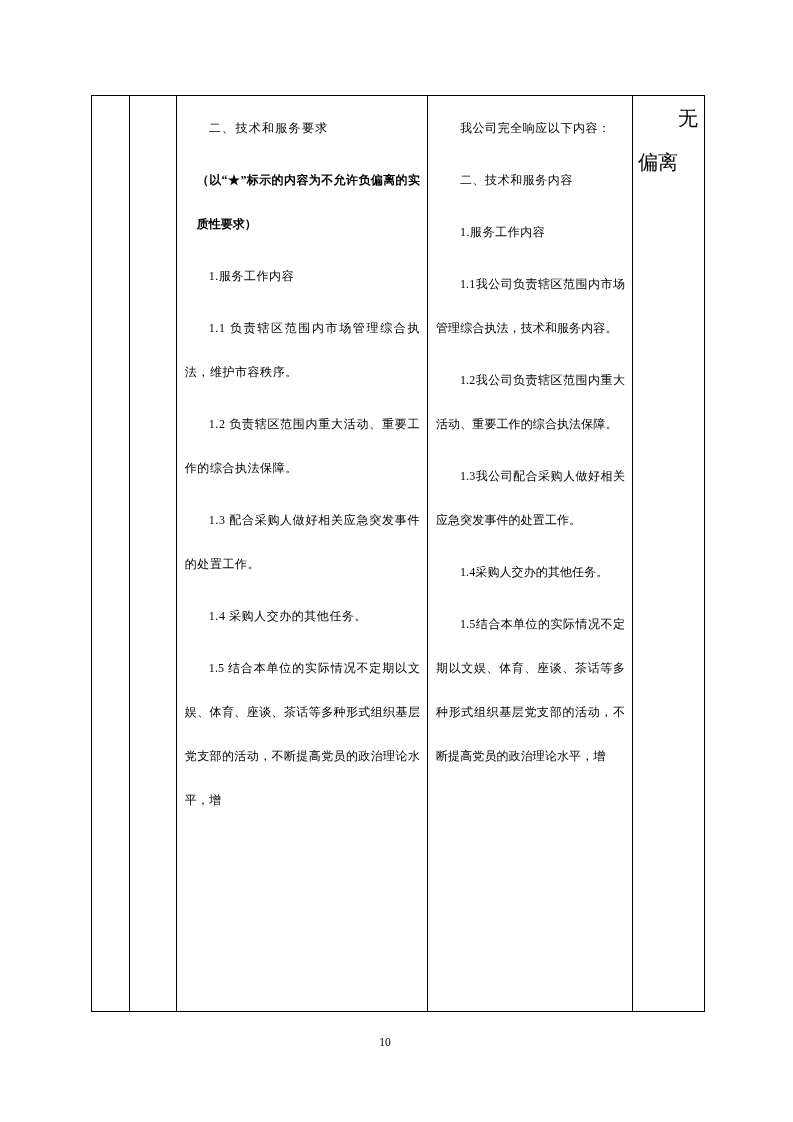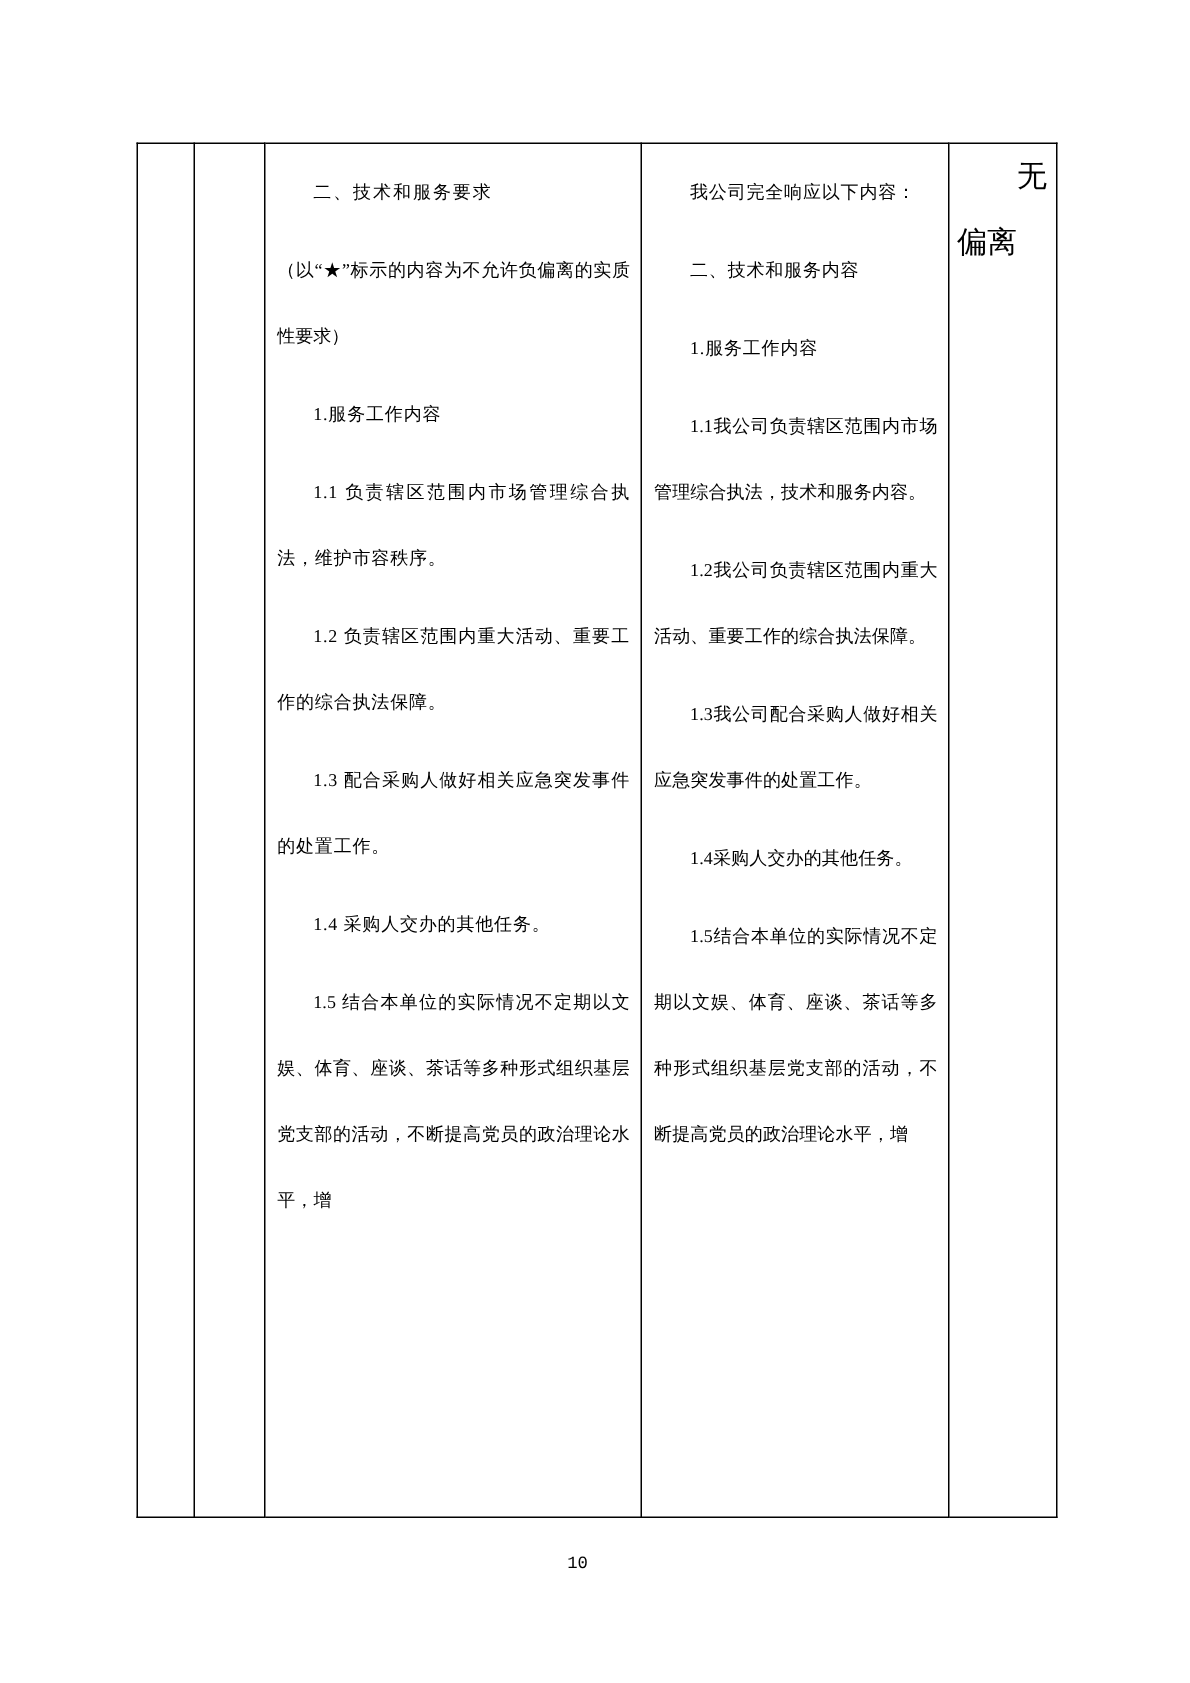--- a/index.html
+++ b/index.html
@@ -58,23 +58,24 @@
     text-align: justify;
     text-justify: inter-ideograph;
     text-indent: 2em;
     letter-spacing: 0.1px;
     word-break: break-all;
   }
   .para + .para {
     margin-top: 8px;
   }
   .para.bold {
-    font-weight: normal;
+    font-weight: bold;
     text-indent: 0;
     letter-spacing: 0;
+    margin-left: 12px;
   }
   .para.spaced {
     letter-spacing: 1.3px;
   }
   .para.spaced-lite {
     letter-spacing: 0.55px;
   }
 
   
   .dev-cell {
@@ -92,21 +93,21 @@
   }
 
   
   .page-number {
     position: absolute;
     left: 0;
     top: 1036px;
     width: 770px;
     text-align: center;
     font-size: 11.5px;
-    font-family: Liberation Mono, monospace;
+    font-family: Liberation Serif, serif;
     color: #000000;
   }
 </style>
 </head>
 <body>
 
 <div class="page">
 
   <table class="doc-table">
     <colgroup>

